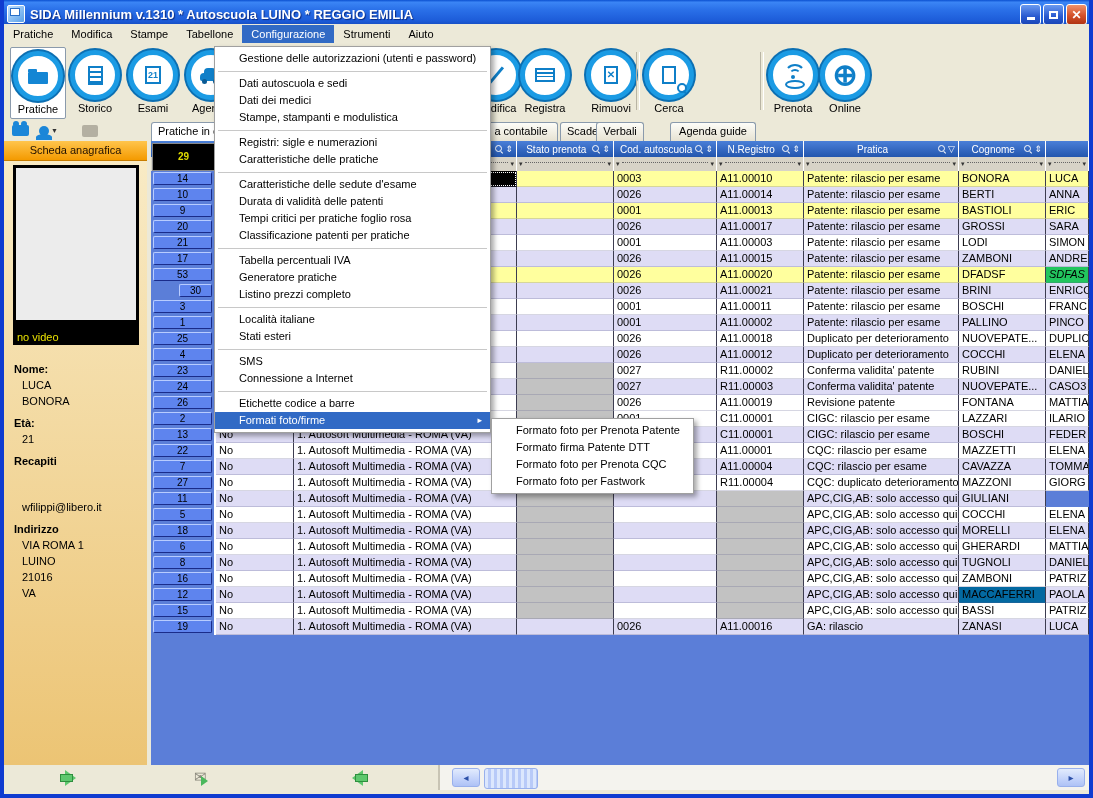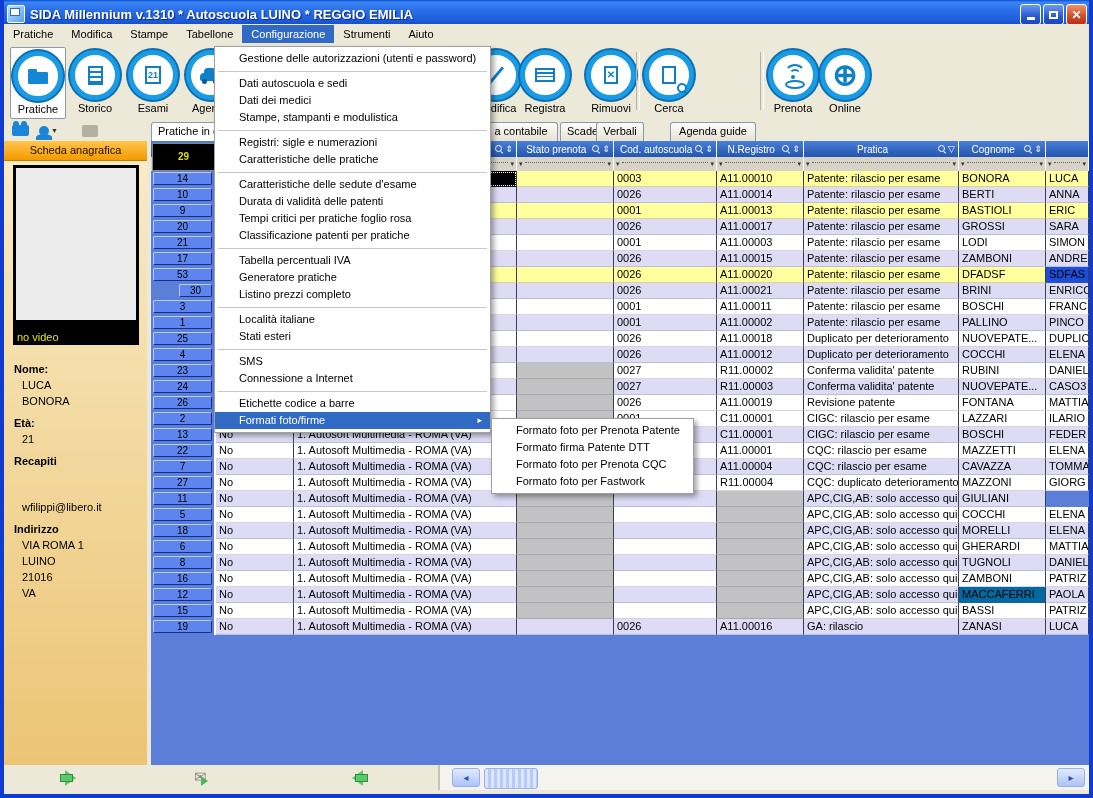--- a/index.html
+++ b/index.html
@@ -442,21 +442,21 @@
         <div class="numcell" style="width: 65px;">
           <div class="numbtn">53</div>
         </div>
         <div class="dcell" style="width: 78px; background: rgb(255, 255, 158);">No</div>
         <div class="dcell" style="width: 223px; background: rgb(255, 255, 158);">1. Autosoft Multimedia - ROMA (VA)</div>
         <div class="dcell" style="width: 97px; background: rgb(255, 255, 158);"></div>
         <div class="dcell" style="width: 103px; background: rgb(255, 255, 158);">0026</div>
         <div class="dcell" style="width: 87px; background: rgb(255, 255, 158);">A11.00020</div>
         <div class="dcell" style="width: 155px; background: rgb(255, 255, 158);">Patente: rilascio per esame</div>
         <div class="dcell" style="width: 87px; background: rgb(255, 255, 158);">DFADSF</div>
-        <div class="dcell" style="width: 43px; background: #1d4ed8;">SDFAS</div>
+        <div class="dcell" style="width: 43px; background: #22c55e; font-style: italic;">SDFAS</div>
       </div>
       <div class="drow">
         <div class="numcell" style="width: 65px; padding-left: 28px;">
           <div class="numbtn">30</div>
         </div>
         <div class="dcell" style="width: 78px; background: rgb(222, 220, 245);">No</div>
         <div class="dcell" style="width: 223px; background: rgb(222, 220, 245);">1. Autosoft Multimedia - ROMA (VA)</div>
         <div class="dcell" style="width: 97px; background: rgb(222, 220, 245);"></div>
         <div class="dcell" style="width: 103px; background: rgb(222, 220, 245);">0026</div>
         <div class="dcell" style="width: 87px; background: rgb(222, 220, 245);">A11.00021</div>

